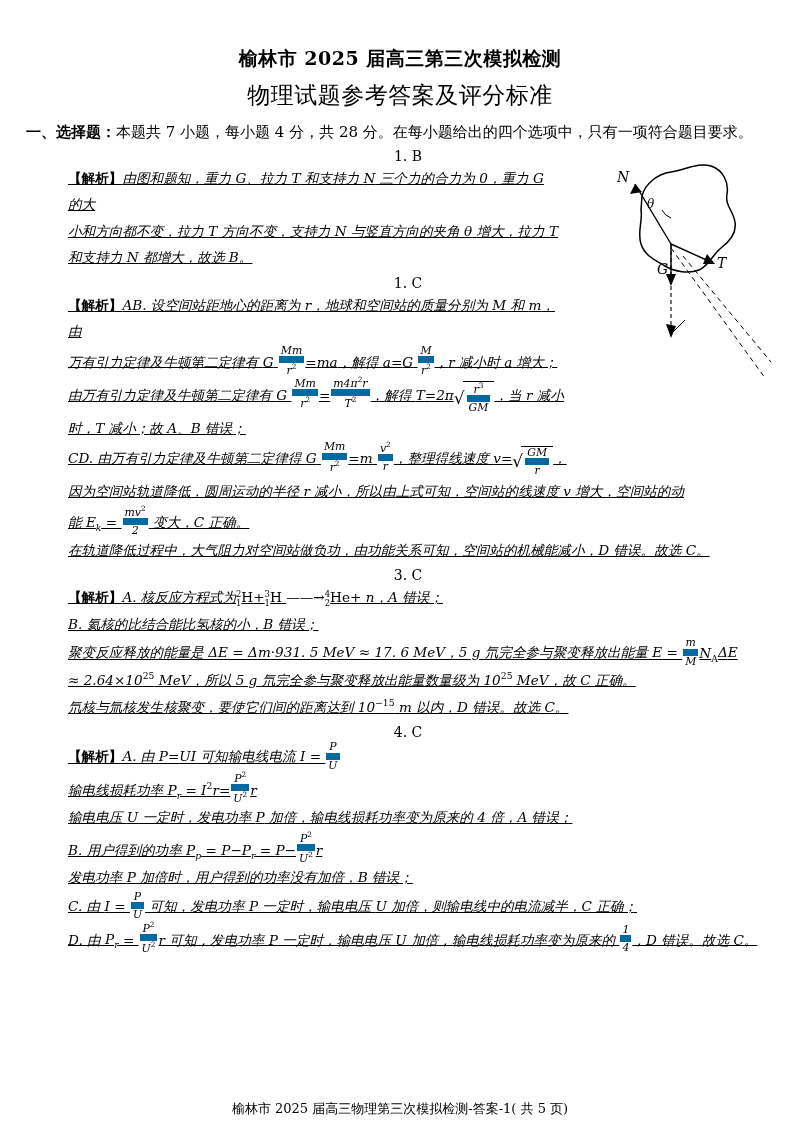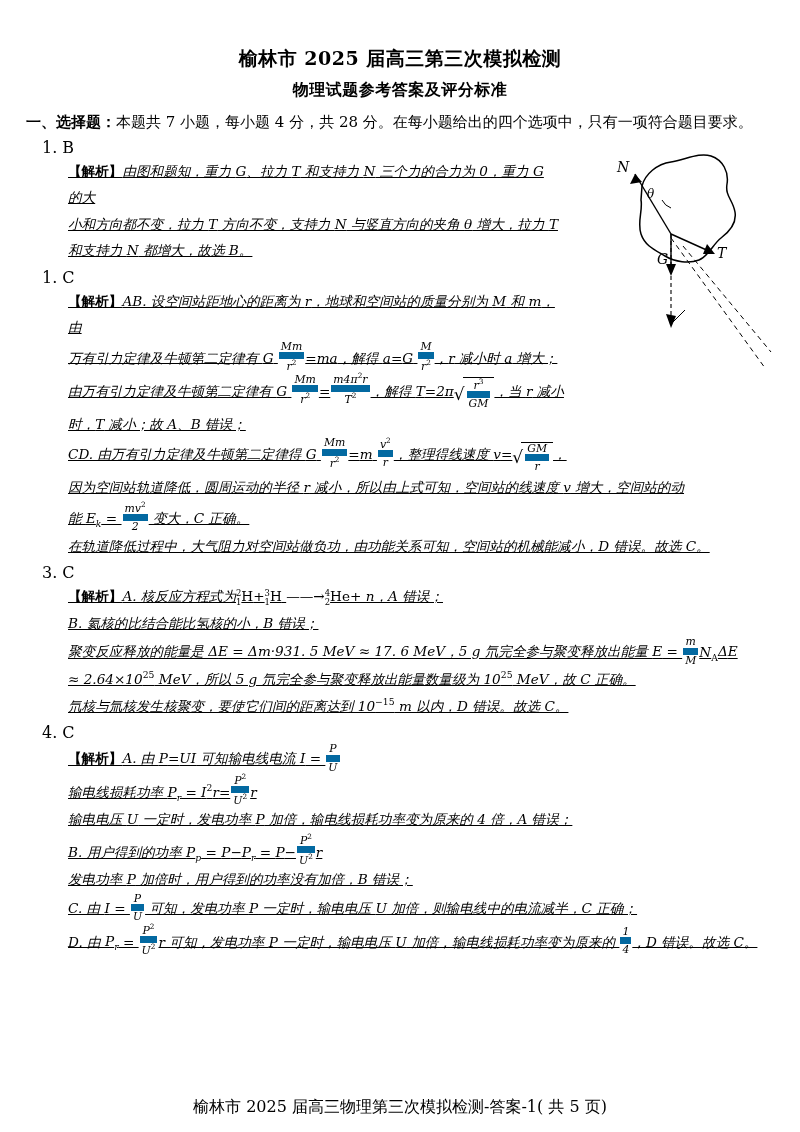--- a/index.html
+++ b/index.html
@@ -25,39 +25,40 @@
   .title-main {
     text-align: center;
     font-size: 19px;
     font-weight: bold;
     letter-spacing: 0.5px;
     margin: 12px 0 8px 0;
     font-family: "DejaVu Serif", serif;
   }
   .title-sub {
     text-align: center;
-    font-size: 16px;
-    font-weight: bold;
+    font-size: 23px;
+    font-weight: normal;
     letter-spacing: 0.5px;
     margin: 4px 0 10px 0;
     font-family: "DejaVu Serif", serif;
   }
   .section-head {
     font-size: 15px;
     margin: 4px 0 3px 0;
     line-height: 1.5;
     font-family: "DejaVu Serif", serif;
   }
   .section-head b {
     font-weight: bold;
   }
   .qnum {
-    font-size: 16px;
+    font-size: 14px;
     margin: 4px 0 1px 16px;
     font-family: "DejaVu Serif", serif;
+    text-align: center;
   }
   .para {
     font-size: 13.6px;
     line-height: 1.95;
     margin: 0 0 0 42px;
     font-family: "DejaVu Serif", serif;
     font-style: italic;
     text-decoration: underline;
   }
   .para b {
@@ -113,21 +114,21 @@
     border-top: 1px solid #000;
     padding: 0 3px;
     margin-left: -2px;
   }
   .footer {
     position: absolute;
     bottom: 14px;
     left: 0;
     width: 800px;
     text-align: center;
-    font-size: 16px;
+    font-size: 13px;
     font-family: "DejaVu Serif", serif;
   }
   .nuc {
     display: inline-block;
     text-align: right;
     vertical-align: middle;
     font-size: 0.62em;
     line-height: 1.0;
     font-style: normal;
     margin-right: 0px;

